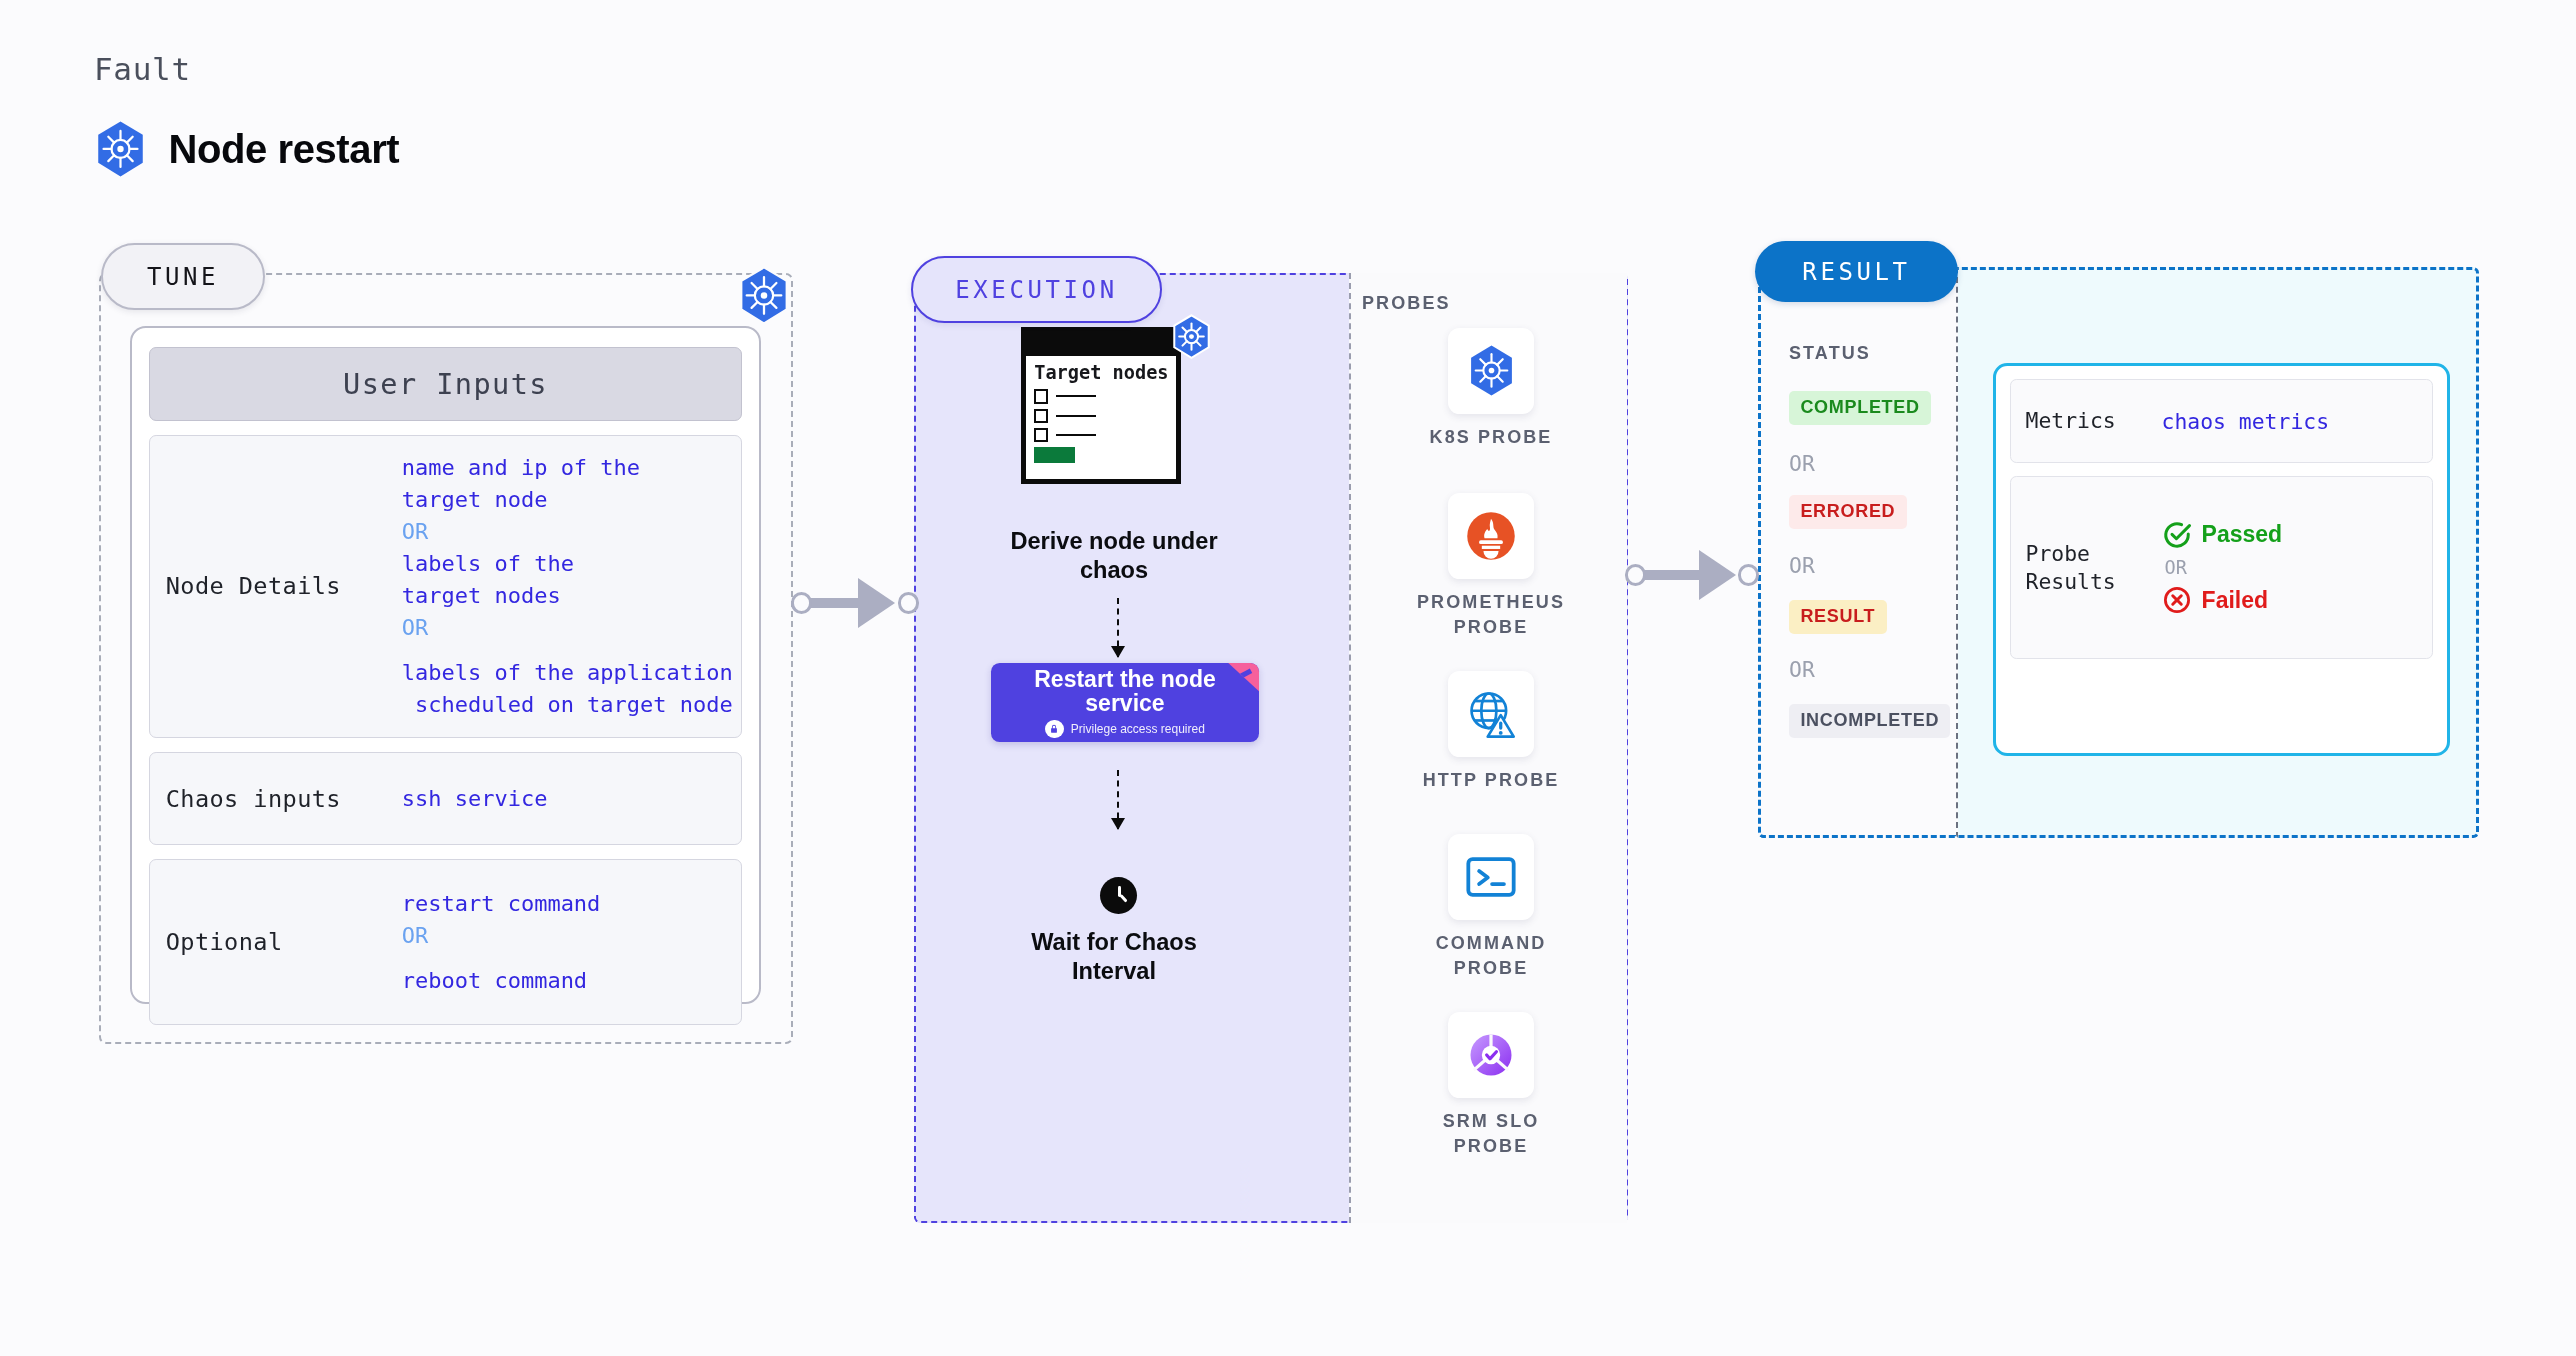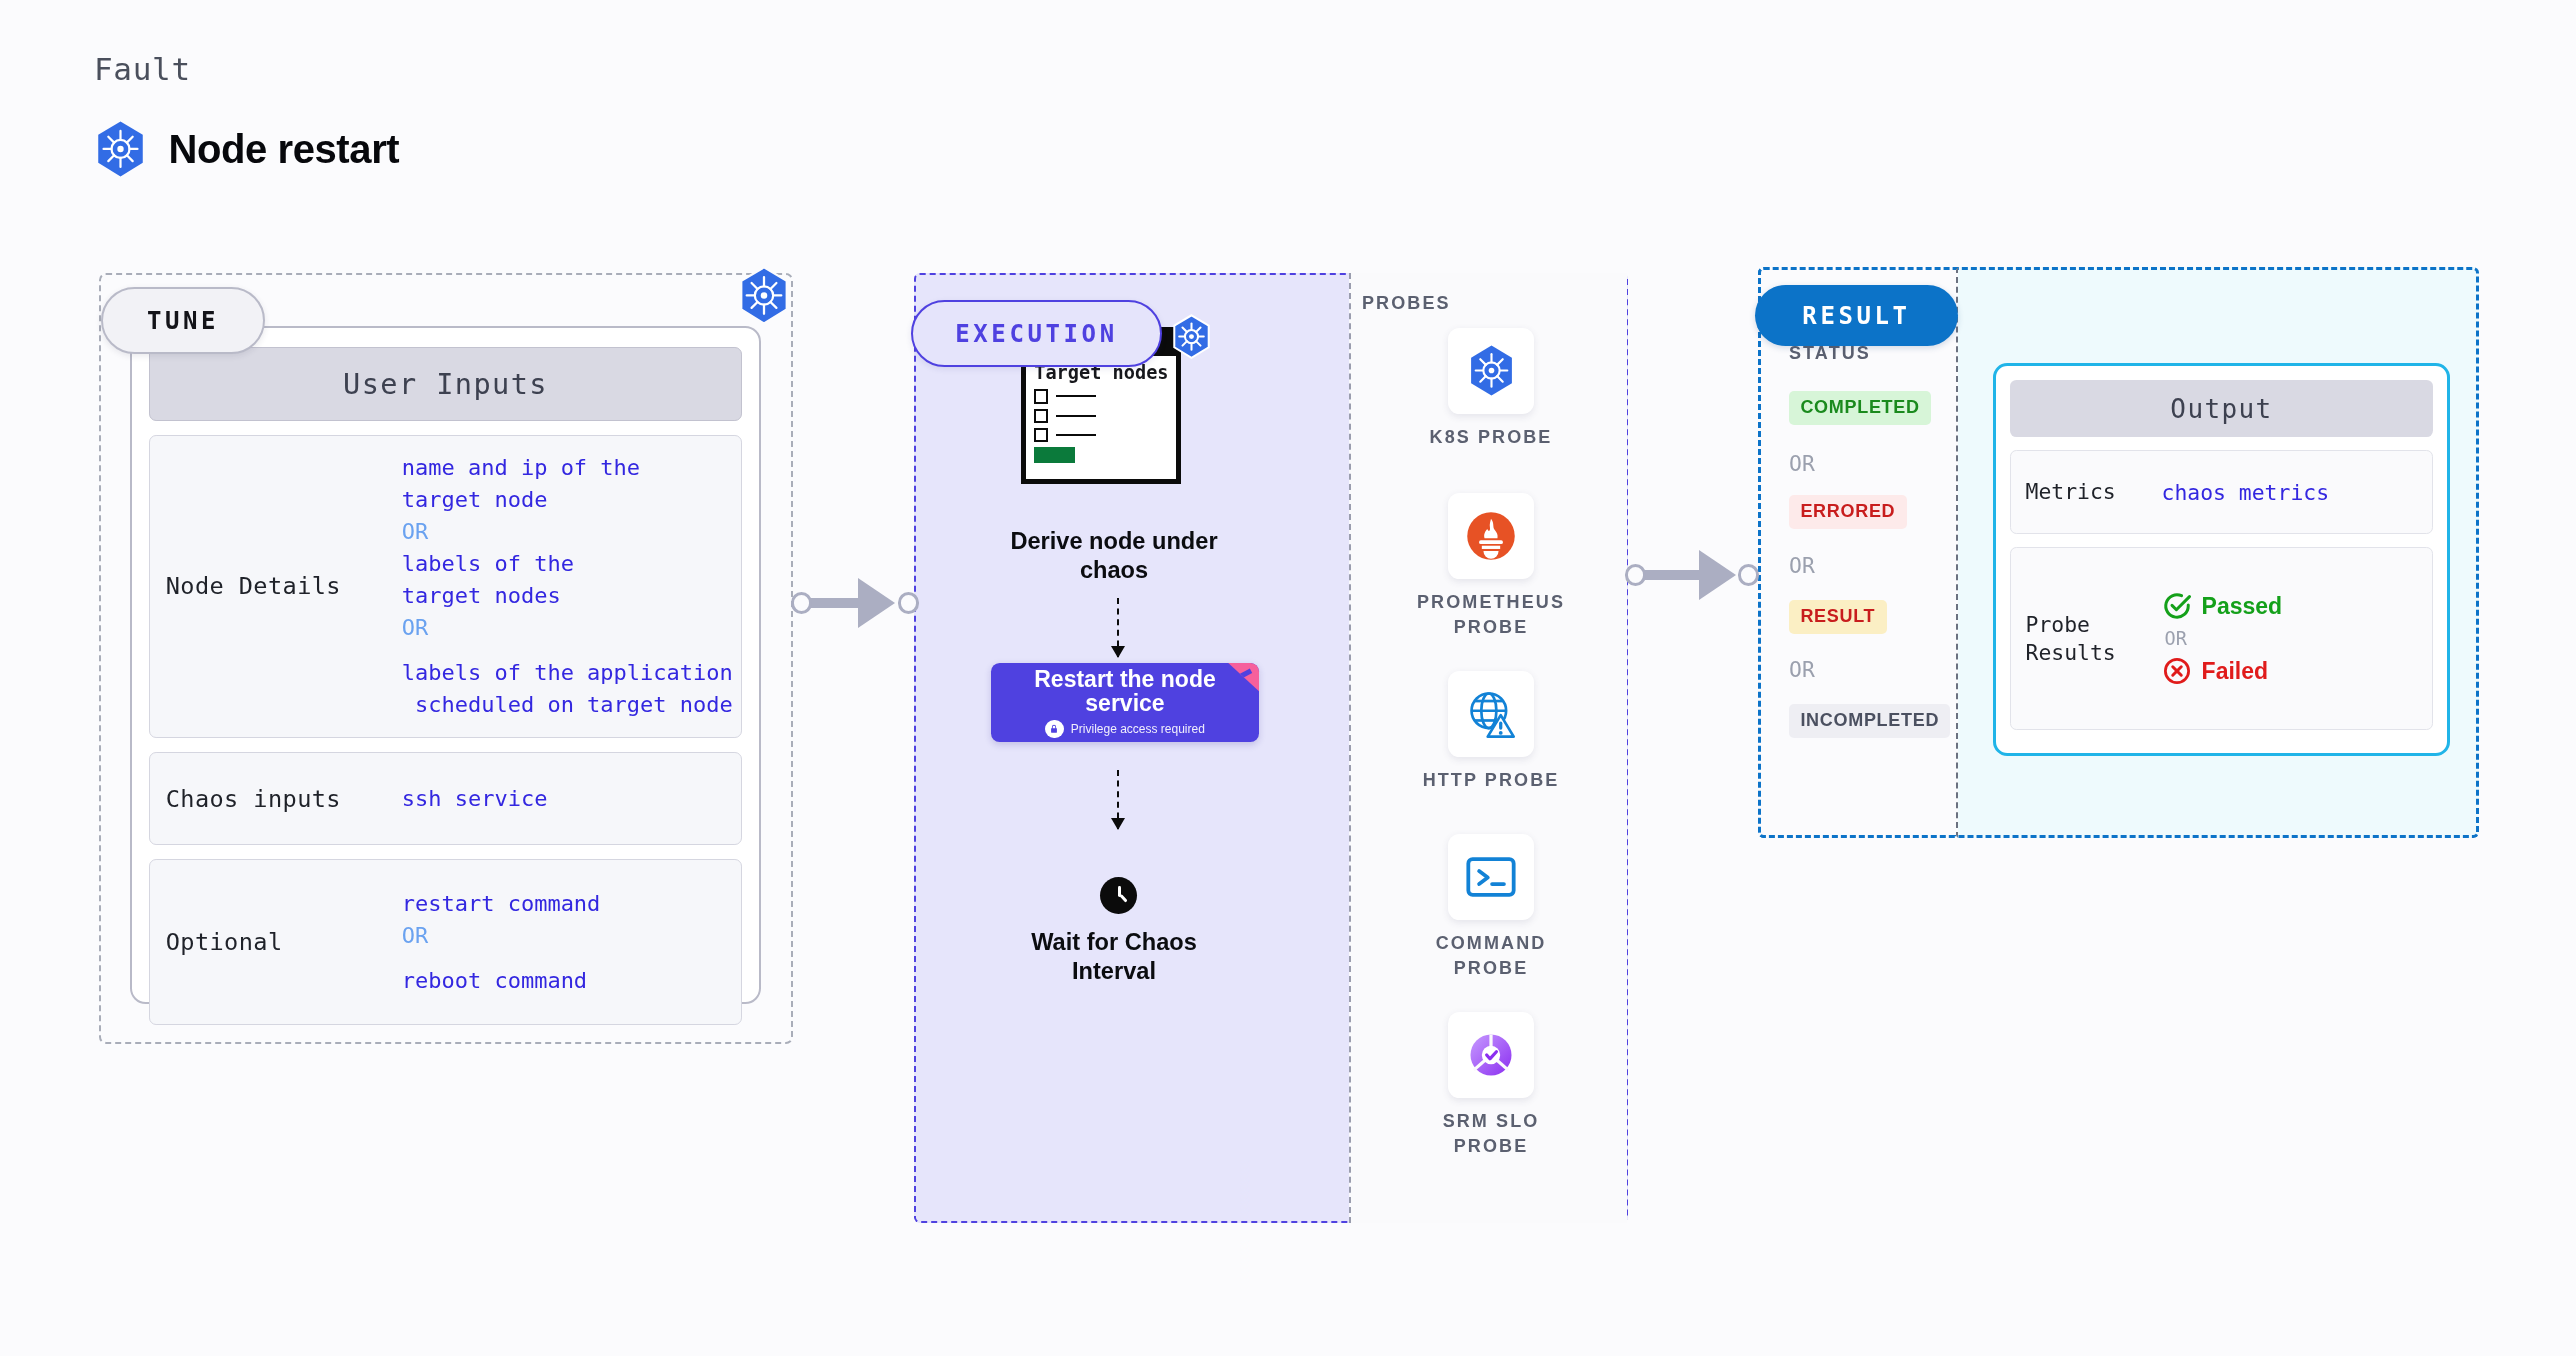--- a/index.html
+++ b/index.html
@@ -17,22 +17,22 @@
     font-family: "DejaVu Sans Mono", monospace;
     font-size: 31px; color: #4a4f5c; letter-spacing: 0.7px;
   }
   .title-row { position: absolute; left: 94px; top: 120px; display: flex; align-items: center; gap: 21.4px; }
   .k8s-logo-lg { width: 53px; height: 59px; flex: none; }
   .fault-title { font-size: 40px; font-weight: 700; color: #07080c; letter-spacing: -0.4px; }
 
   
   .stage-badge {
     position: absolute; display: flex; align-items: center; justify-content: center;
-    font-family: "DejaVu Sans Mono", monospace; font-weight: 700;
-    letter-spacing: 3.6px; z-index: 30; white-space: nowrap; margin-top: 44px;
+    font-family: "DejaVu Sans Mono", monospace; font-weight: 400;
+    letter-spacing: 3.6px; z-index: 30; white-space: nowrap;
   }
   .badge-tune {
     left: 101px; top: 243px; width: 164px; height: 67px;
     border-radius: 34px; background: #f2f2f6; border: 2.1px solid #b9bac8;
     color: #141419; font-size: 24px;
     box-shadow: 0 2.1px 6.4px rgba(40,40,70,.10);
   }
   .badge-exec {
     left: 911px; top: 256px; width: 251px; height: 67px;
     border-radius: 34px; background: #e5e4fb; border: 2.9px solid #4f41e0;
@@ -519,21 +519,20 @@
   <div class="status-title">STATUS</div>
   <div class="status-badge st-completed">COMPLETED</div>
   <div class="status-or or-1">OR</div>
   <div class="status-badge st-errored">ERRORED</div>
   <div class="status-or or-2">OR</div>
   <div class="status-badge st-queued">RESULT</div>
   <div class="status-or or-3">OR</div>
   <div class="status-badge st-incompleted">INCOMPLETED</div>
 
   <div class="output-card">
-    <div class="output-header">Output</div>
 
     <div class="out-row row-metrics">
       <div class="out-label">Metrics</div>
       <div class="out-metric">chaos metrics</div>
     </div>
 
     <div class="out-row row-probres">
       <div class="out-label" style="white-space: pre-line;">Probe
 Results</div>
       <div class="pr-stack">

